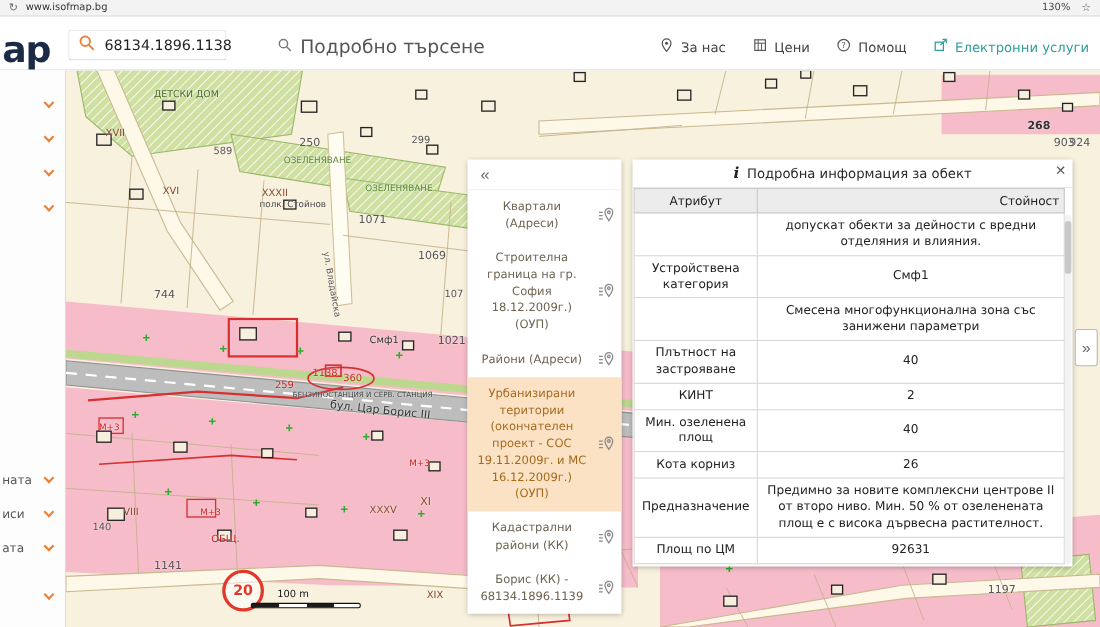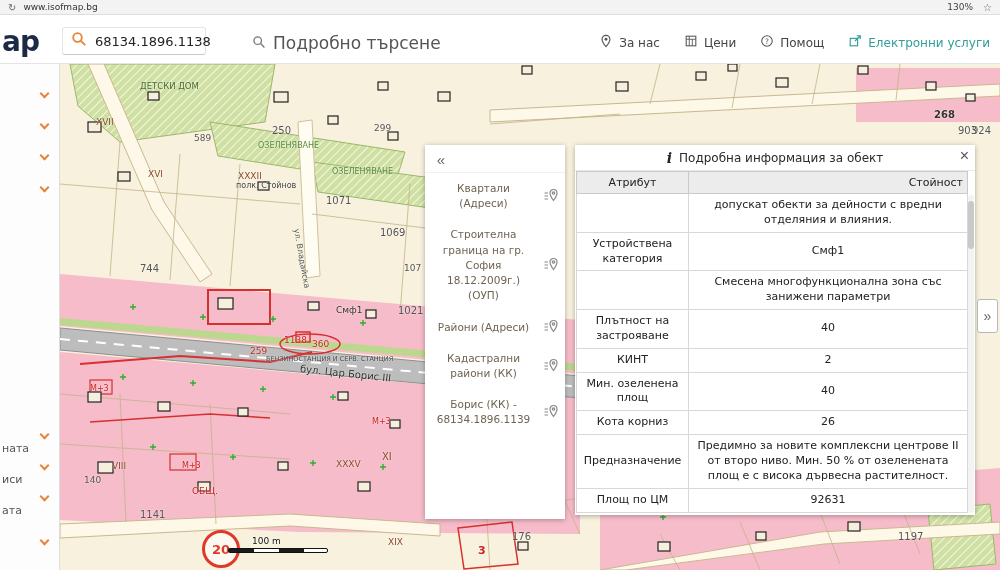--- a/index.html
+++ b/index.html
@@ -11,44 +11,44 @@
   .topbar { position:absolute; left:0; top:0; width:1000px; height:15px; background:#f3f3f3;
     border-bottom:1px solid #ddd; display:flex; align-items:center; gap:7px; padding:0 8px;
     font-size:9px; color:#444; z-index:4; }
   .tb-ic { font-size:10px; color:#666; cursor:pointer; }
   .tb-url { color:#333; }
   .tb-right { margin-left:auto; display:flex; gap:10px; align-items:center; }
 
   
   .header { position:absolute; left:0; top:15px; width:1000px; height:49px; background:#fff;
     border-bottom:1px solid #e3e3e3; z-index:2; }
-  .logo { position:absolute; left:2px; top:10px; font-size:28px; font-weight:bold; color:#1b2b45; letter-spacing:-1px; }
+  .logo { position:absolute; left:2px; top:10px; font-size:33px; font-weight:bold; color:#1b2b45; letter-spacing:-1px; }
   .searchbox { position:absolute; left:62px; top:12px; width:144px; height:28px; display:flex; align-items:center; gap:8px;
     border:1px solid #e4e4e4; border-bottom:1px solid #c9c9c9; border-radius:3px; padding:0 8px; }
   .search-input { border:0; outline:0; width:130px; font-size:13px; color:#222; font-family:inherit; background:transparent; }
   .detailed-search { position:absolute; left:252px; top:18px; display:flex; align-items:center; gap:7px;
     font-size:17px; color:#555; cursor:pointer; }
   .nav { position:absolute; right:10px; top:19px; display:flex; gap:24px; align-items:center; }
   .nav-item { display:flex; align-items:center; gap:6px; font-size:12px; color:#444; cursor:pointer; white-space:nowrap; }
   .nav-item.teal { color:#2f9e99; }
 
   
   .sidebar { position:absolute; left:0; top:64px; width:60px; height:506px; background:#fdfdfd;
     border-right:1px solid #ddd; z-index:2; }
   .sb-row { position:absolute; left:0; width:60px; height:20px; cursor:pointer; }
-  .sb-label { position:absolute; left:2px; top:3px; font-size:11px; color:#555;margin-top:12px; }
+  .sb-label { position:absolute; left:2px; top:3px; font-size:11px; color:#555; }
   .chev { position:absolute; right:12px; top:4px; width:7px; height:7px;
     border-right:2px solid #e8833a; border-bottom:2px solid #e8833a; transform:rotate(45deg); }
 
   
   .map { position:absolute; left:60px; top:64px; width:940px; height:506px; overflow:hidden; z-index:1; background:#f8f1dd; }
   .map-labels { position:absolute; left:0; top:0; width:940px; height:506px; }
   .map-label { position:absolute; white-space:nowrap; transform-origin:left center;
     text-shadow:0 0 2px rgba(255,255,255,.85); line-height:1; }
-  .zone-circle { position:absolute; left:142px; top:466px; width:38px; height:38px; border:3px solid #e0392b;
+  .zone-circle { position:absolute; left:142px; top:454px; width:38px; height:38px; border:3px solid #e0392b;
     border-radius:50%; background:rgba(255,255,255,.55); color:#e0392b; font-weight:bold; font-size:13px;
     display:flex; align-items:center; justify-content:center; }
   .scale { position:absolute; left:168px; top:472px; }
   .scale-label { font-size:9px; color:#111; margin-left:24px; text-shadow:0 0 2px #fff; }
   .scale-bar { width:100px; height:5px; border:1px solid #111; border-radius:2px; margin-top:2px;
     background:repeating-linear-gradient(90deg,#1b1b1b 0 25px,#fdfdfd 25px 50px); }
 
   
   .watermark { position:absolute; left:420px; top:46px; width:576px; z-index:6; pointer-events:none;
     color:rgba(240,240,240,.92); text-shadow:0 1px 3px rgba(110,110,110,.45); }
@@ -375,20 +375,27 @@
                 <path d="M1.5,5 h3.5 M1.5,8 h3.5 M1.5,11 h3.5"></path>
               </g>
             </svg></span></div>
         <div class="lp-item"><span class="lp-label">Райони (Адреси)</span><span class="lp-pin"><svg width="16" height="16" viewBox="0 0 16 16">
               <g fill="none" stroke="#8a8a8a" stroke-width="1.2">
                 <path d="M10.5,1.5 a3.5,3.5 0 0 1 3.5,3.5 c0,2.8 -3.5,7.5 -3.5,7.5 c0,0 -3.5,-4.7 -3.5,-7.5 a3.5,3.5 0 0 1 3.5,-3.5 Z"></path>
                 <circle cx="10.5" cy="5" r="1.2"></circle>
                 <path d="M1.5,5 h3.5 M1.5,8 h3.5 M1.5,11 h3.5"></path>
               </g>
             </svg></span></div>
+        <div class="lp-item active"><span class="lp-label">Урбанизирани територии (окончателен проект - СОС 19.11.2009г. и МС 16.12.2009г.) (ОУП)</span><span class="lp-pin"><svg width="16" height="16" viewBox="0 0 16 16">
+              <g fill="none" stroke="#8a8a8a" stroke-width="1.2">
+                <path d="M10.5,1.5 a3.5,3.5 0 0 1 3.5,3.5 c0,2.8 -3.5,7.5 -3.5,7.5 c0,0 -3.5,-4.7 -3.5,-7.5 a3.5,3.5 0 0 1 3.5,-3.5 Z"></path>
+                <circle cx="10.5" cy="5" r="1.2"></circle>
+                <path d="M1.5,5 h3.5 M1.5,8 h3.5 M1.5,11 h3.5"></path>
+              </g>
+            </svg></span></div>
         <div class="lp-item"><span class="lp-label">Кадастрални райони (КК)</span><span class="lp-pin"><svg width="16" height="16" viewBox="0 0 16 16">
               <g fill="none" stroke="#8a8a8a" stroke-width="1.2">
                 <path d="M10.5,1.5 a3.5,3.5 0 0 1 3.5,3.5 c0,2.8 -3.5,7.5 -3.5,7.5 c0,0 -3.5,-4.7 -3.5,-7.5 a3.5,3.5 0 0 1 3.5,-3.5 Z"></path>
                 <circle cx="10.5" cy="5" r="1.2"></circle>
                 <path d="M1.5,5 h3.5 M1.5,8 h3.5 M1.5,11 h3.5"></path>
               </g>
             </svg></span></div>
         <div class="lp-item"><span class="lp-label">Борис (КК) - 68134.1896.1139</span><span class="lp-pin"><svg width="16" height="16" viewBox="0 0 16 16">
               <g fill="none" stroke="#8a8a8a" stroke-width="1.2">
                 <path d="M10.5,1.5 a3.5,3.5 0 0 1 3.5,3.5 c0,2.8 -3.5,7.5 -3.5,7.5 c0,0 -3.5,-4.7 -3.5,-7.5 a3.5,3.5 0 0 1 3.5,-3.5 Z"></path>

